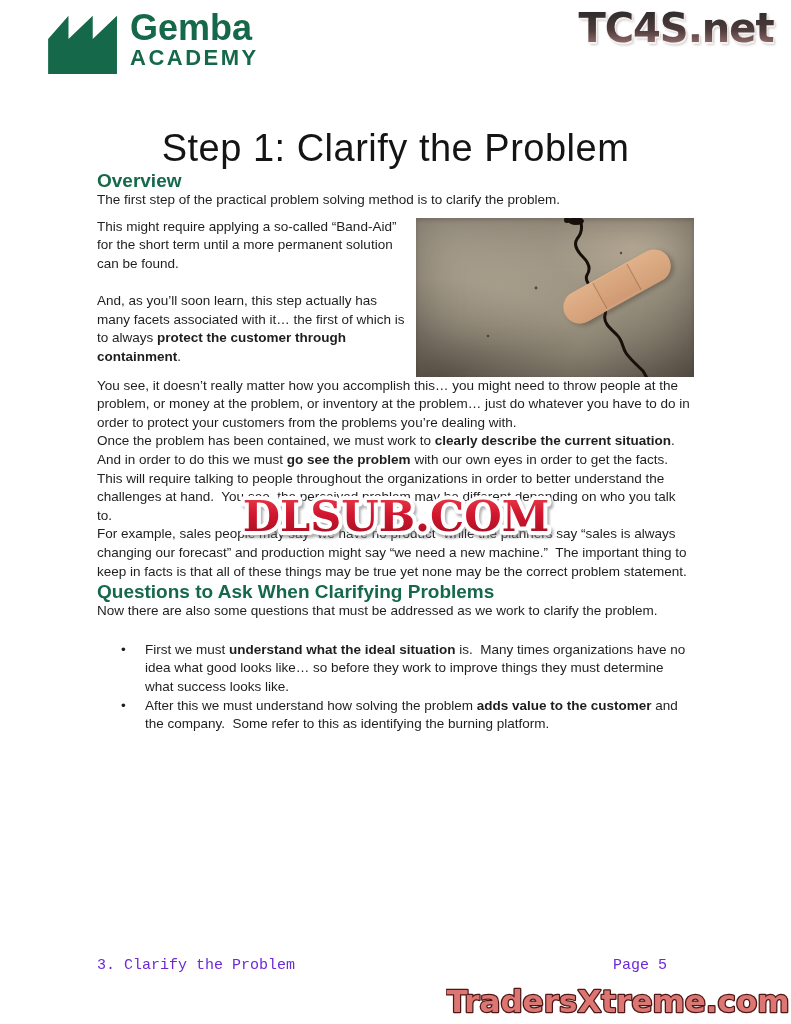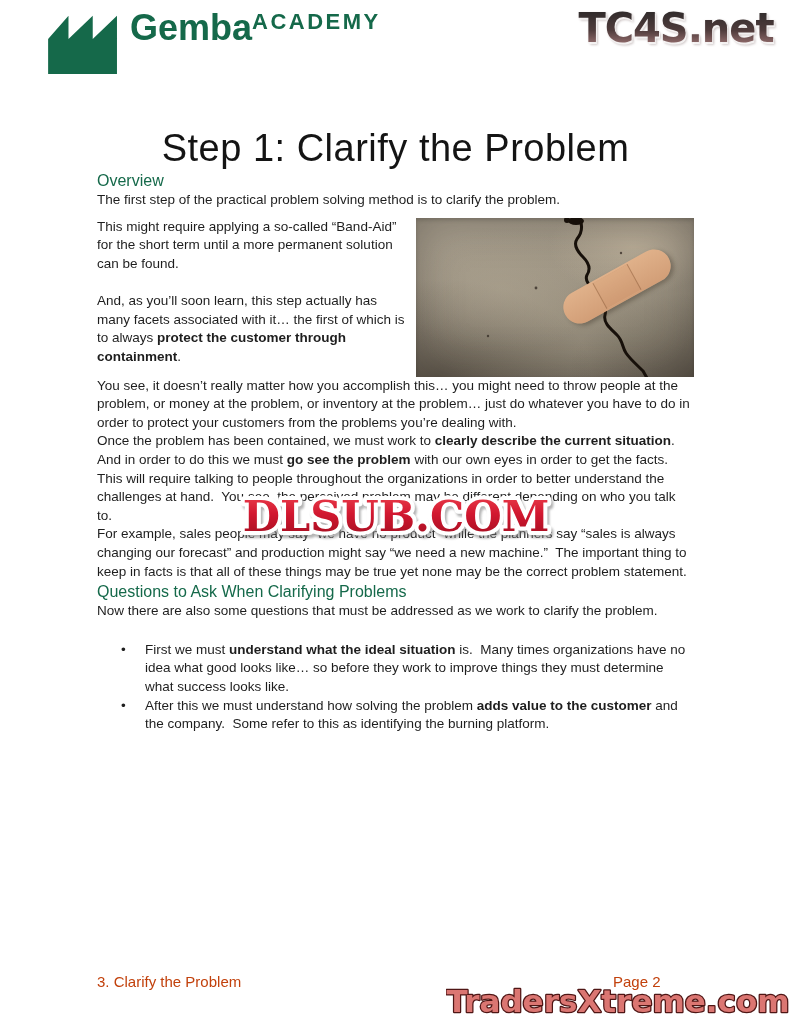--- a/index.html
+++ b/index.html
@@ -4,36 +4,36 @@
 <style>
   html,body { margin:0; padding:0; background:#fff; }
   .page {
     position:relative; width:791px; height:1024px; background:#ffffff;
     font-family:"Liberation Sans", sans-serif; overflow:hidden;
   }
 
   
   .logo { position:absolute; left:47px; top:10px; display:flex; gap:9px; align-items:flex-start; }
   .logo-icon { width:74px; height:64px; display:block; }
-  .logo-text { display:flex; flex-direction:row; }
+  .logo-text { display:flex; flex-direction:column; }
   .logo-gemba { font-size:36px; font-weight:bold; color:#15694a; line-height:36px; letter-spacing:0; }
   .logo-academy { font-size:22px; font-weight:bold; color:#15694a; letter-spacing:2.5px; line-height:24px; }
 
   
   .wm-tc4s { position:absolute; top:2px; right:2px; filter:drop-shadow(1px 2px 0 rgba(255,255,255,.75)) drop-shadow(1px 1px 1px rgba(90,60,60,.35)); }
   .wm-tc4s text { font-family:"DejaVu Sans", sans-serif; font-weight:bold; font-size:40px; letter-spacing:-1px; }
   .wm-dlsub { position:absolute; left:50%; transform:translateX(-50%); top:491px; filter:drop-shadow(2px 3px 1px rgba(120,120,120,.55)); }
   .wm-dlsub text { font-family:"DejaVu Serif", serif; font-weight:bold; font-size:43px; }
   .wm-traders { position:absolute; right:0; top:977px; }
   .wm-traders text { font-family:"DejaVu Sans", sans-serif; font-weight:bold; font-size:31px; }
 
   
   .doc { position:absolute; left:97px; top:126px; width:597px; }
   .title { margin:0; font-size:38px; font-weight:400; color:#141414; text-align:center; line-height:44px; letter-spacing:.5px; }
-  .doc h2 { margin:0; font-size:16px; line-height:21px; font-weight:normal; color:#15694a; }
+  .doc h2 { margin:0; font-size:19px; line-height:21px; font-weight:bold; color:#15694a; }
   .h2-overview { margin-top:27px; }
   .h2-questions { margin-top:18px; }
   .doc p { margin:0; font-size:13.5px; line-height:18.6px; color:#1e1e1e; white-space:pre-wrap; }
   .p1 { margin-top:19px; }
   .cols { margin-top:8px; display:flex; gap:11px; }
   .col-left { width:308px; }
   .col-left p + p { margin-top:18.6px; }
   .p4 { margin-top:14px; }
   .p5 { margin-top:13px; position:relative; }
   .p6 { margin-top:19px; }
@@ -62,21 +62,21 @@
     background:linear-gradient(180deg,#e0b18a,#d29e77);
     box-shadow:2px 3px 4px rgba(50,40,30,.35);
   }
   .bandaid-pad {
     position:absolute; left:39px; right:39px; top:2px; bottom:2px;
     background:linear-gradient(180deg,#dcab83,#cf9a73);
     border-left:1px solid rgba(130,85,50,.45); border-right:1px solid rgba(130,85,50,.45);
   }
 
   
-  .footer { position:absolute; left:97px; top:957px; width:597px; font-family:Liberation Sans, sans-serif; font-size:15px; color:#c2410c;margin-top:16px; }
+  .footer { position:absolute; left:97px; top:957px; width:597px; font-family:Liberation Mono, monospace; font-size:15px; color:#6d28d9; }
   .footer-right { position:absolute; left:516px; top:0; }
 </style>
 </head>
 <body>
 
 <div class="page">
 
   <div class="logo">
     <svg class="logo-icon" viewBox="0 0 74 66" xmlns="http://www.w3.org/2000/svg">
       <polygon points="0,30 21,6 21,30 46,6 46,30 71,6 71,66 0,66" fill="#15694a"></polygon>
@@ -150,21 +150,21 @@
         <stop offset="0%" stop-color="#ef4450"></stop>
         <stop offset="45%" stop-color="#d21830"></stop>
         <stop offset="100%" stop-color="#9e0c1e"></stop>
       </linearGradient>
     </defs>
     <text x="160" y="40" text-anchor="middle" fill="url(#gRed)" stroke="#ffffff" stroke-width="8" paint-order="stroke" stroke-linejoin="round">DLSUB.COM</text>
   </svg>
 
   <div class="footer">
     <span class="footer-left">3. Clarify the Problem</span>
-    <span class="footer-right">Page 2</span>
+    <span class="footer-right">Page 5</span>
   </div>
 
   <svg class="wm-traders" width="345" height="48" viewBox="0 0 345 48" xmlns="http://www.w3.org/2000/svg">
     <text x="172" y="35" text-anchor="middle" fill="#ffffff" stroke="#ffffff" stroke-width="10" stroke-linejoin="round">TradersXtreme.com</text>
     <text x="172" y="35" text-anchor="middle" fill="#db7672" stroke="#4f1615" stroke-width="2.5" paint-order="stroke" stroke-linejoin="round">TradersXtreme.com</text>
   </svg>
 
 </div>
 
 </body></html>

